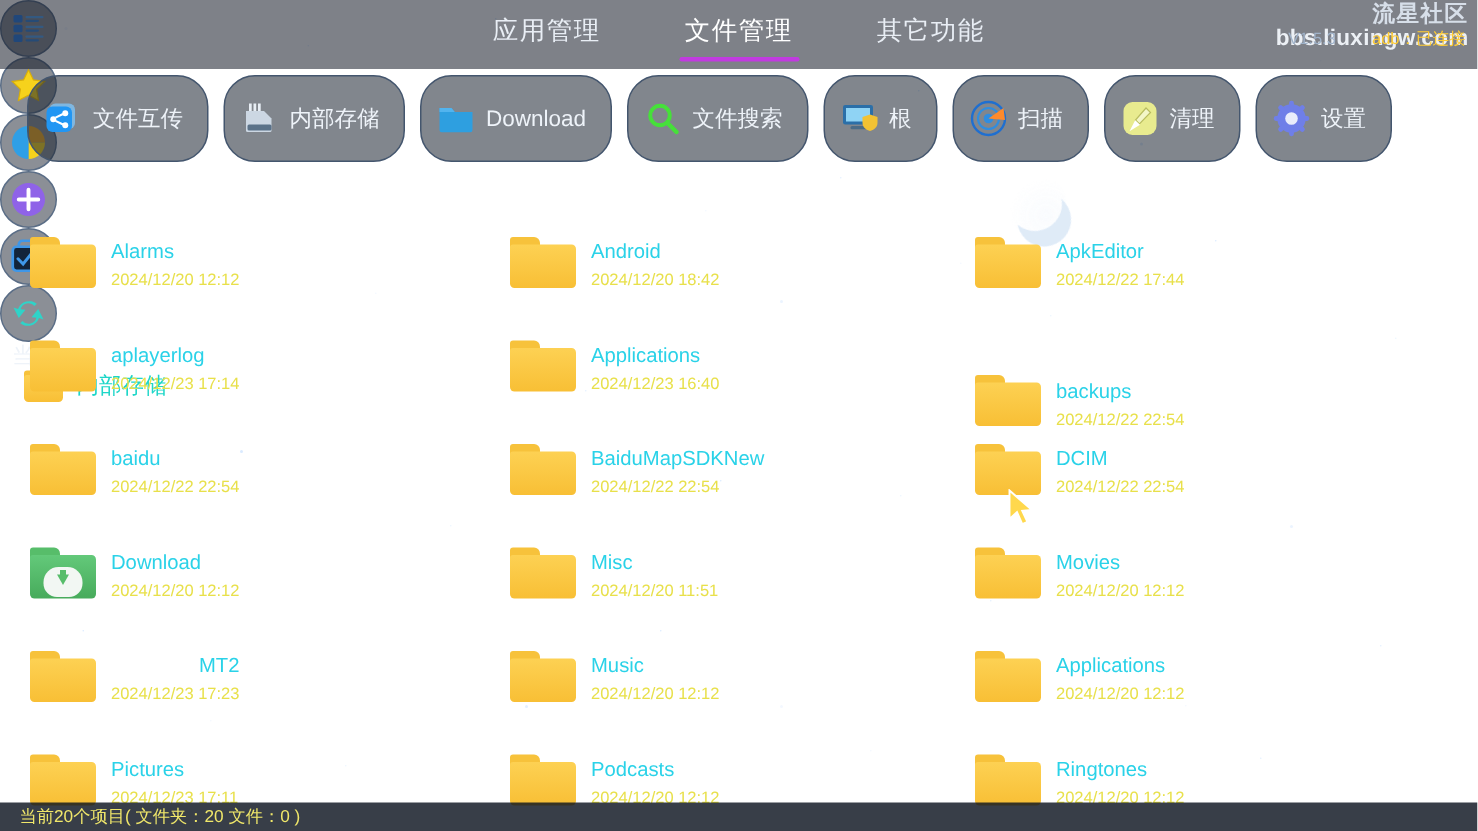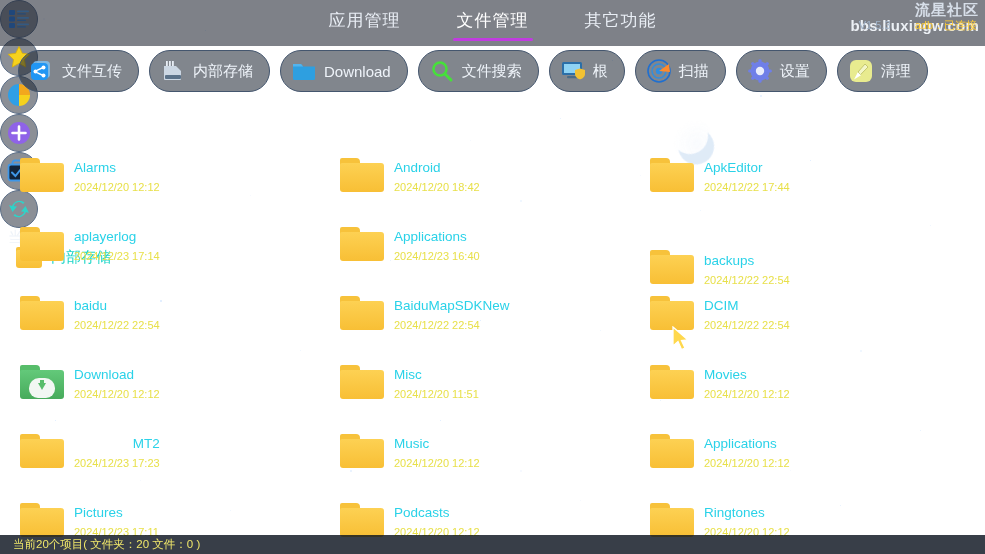--- a/index.html
+++ b/index.html
@@ -63,21 +63,21 @@
     position: absolute; right: 8px; top: 18px; font-size: 11px; white-space: nowrap;
   }
   .ver { color: #9fb2c9; margin-right: 21px; padding-left: 34px; }
   .adb { color: #ffcc33; }
   
   .toolbar {
     position: absolute; left: 18px; top: 50px; display: flex; gap: 10px; align-items: center;
   }
   .tbtn {
     display: flex; align-items: center; gap: 7px;
-    height: 42px; padding: 0 16px 0 10px;
+    height: 58px; padding: 0 16px 0 10px;
     border: 1px solid #44566e; border-radius: 21px;
     background: rgba(26,34,48,.55);
     color: #eef3f9; font-size: 15px; white-space: nowrap; cursor: pointer;
   }
   .tbtn .ico { width: 26px; height: 26px; flex: none; position: relative; }
   .rbtn {
     width: 38px; height: 38px; border-radius: 50%;
     border: 1px solid #5a6d86; background: rgba(24,32,46,.5);
     display: flex; align-items: center; justify-content: center; cursor: pointer;
   }
@@ -244,37 +244,37 @@
         <span class="ico"><svg viewBox="0 0 26 26" width="26" height="26">
             <circle cx="13" cy="13" r="11" fill="none" stroke="#1f6fd0" stroke-width="1.6"></circle>
             <circle cx="13" cy="13" r="7" fill="none" stroke="#2f8de0" stroke-width="1.4"></circle>
             <circle cx="13" cy="13" r="3.2" fill="#2f8de0"></circle>
             <path d="M13 13 L23 6 L24 14 Z" fill="#ff8a2b"></path>
           </svg></span>
         <span>扫描</span>
       </div>
       <div class="tbtn">
         <span class="ico"><svg viewBox="0 0 26 26" width="26" height="26">
+            <rect x="2" y="2" width="22" height="22" rx="6" fill="#e8eb8f"></rect>
+            <path d="M17 6 L10 14 l2.6 2.6 L20 9 Z" fill="#f3f6c8" stroke="#b9bd60" stroke-width=".8"></path>
+            <path d="M9.8 14.2 L6 21.5 L13 17.2 Z" fill="#ffffff"></path>
+          </svg></span>
+        <span>清理</span>
+      </div>
+      <div class="tbtn">
+        <span class="ico"><svg viewBox="0 0 26 26" width="26" height="26">
             <circle cx="13" cy="13" r="9.5" fill="#6f7fe8"></circle>
             <circle cx="13" cy="13" r="4.2" fill="#e9edfb"></circle>
             <rect x="11.4" y="1.2" width="3.2" height="23.6" rx="1.4" fill="#6f7fe8" transform="rotate(0 13 13)"></rect>
             <rect x="11.4" y="1.2" width="3.2" height="23.6" rx="1.4" fill="#6f7fe8" transform="rotate(45 13 13)"></rect>
             <rect x="11.4" y="1.2" width="3.2" height="23.6" rx="1.4" fill="#6f7fe8" transform="rotate(90 13 13)"></rect>
             <rect x="11.4" y="1.2" width="3.2" height="23.6" rx="1.4" fill="#6f7fe8" transform="rotate(135 13 13)"></rect>
             <circle cx="13" cy="13" r="4.2" fill="#e9edfb"></circle>
           </svg></span>
         <span>设置</span>
-      </div>
-      <div class="tbtn">
-        <span class="ico"><svg viewBox="0 0 26 26" width="26" height="26">
-            <rect x="2" y="2" width="22" height="22" rx="6" fill="#e8eb8f"></rect>
-            <path d="M17 6 L10 14 l2.6 2.6 L20 9 Z" fill="#f3f6c8" stroke="#b9bd60" stroke-width=".8"></path>
-            <path d="M9.8 14.2 L6 21.5 L13 17.2 Z" fill="#ffffff"></path>
-          </svg></span>
-        <span>清理</span>
       </div>
     </div>
 
   <div class="iconbar" id="iconbar"><div class="rbtn">
         <span style="width: 26px; height: 26px; display: block;"><svg viewBox="0 0 26 26" width="26" height="26">
             <rect x="3" y="4" width="6" height="5" rx="1" fill="#2f7fe0"></rect>
             <rect x="11" y="4.6" width="12" height="1.6" rx=".8" fill="#5aa6f0"></rect>
             <rect x="11" y="7.2" width="9" height="1.4" rx=".7" fill="#3d87d8"></rect>
             <rect x="3" y="10.5" width="6" height="5" rx="1" fill="#2f7fe0"></rect>
             <rect x="11" y="11.1" width="12" height="1.6" rx=".8" fill="#5aa6f0"></rect>

